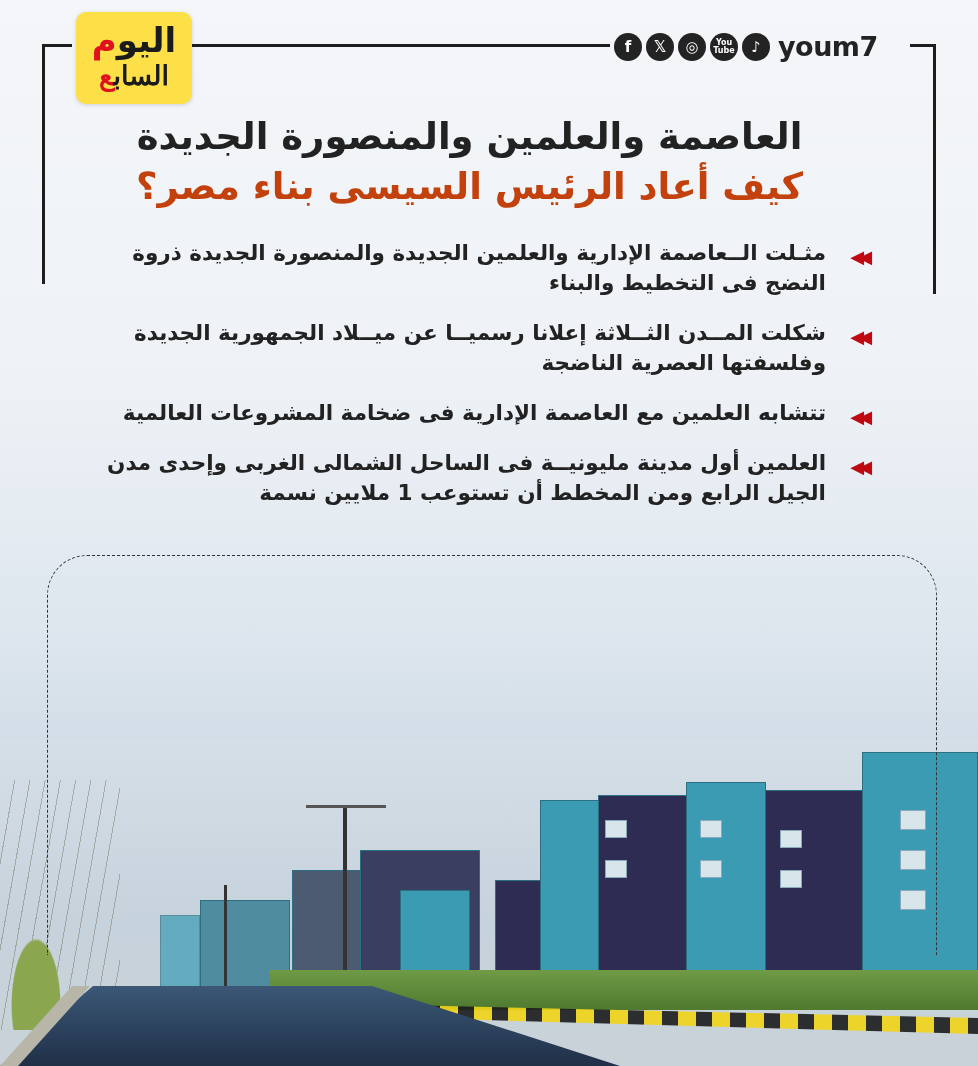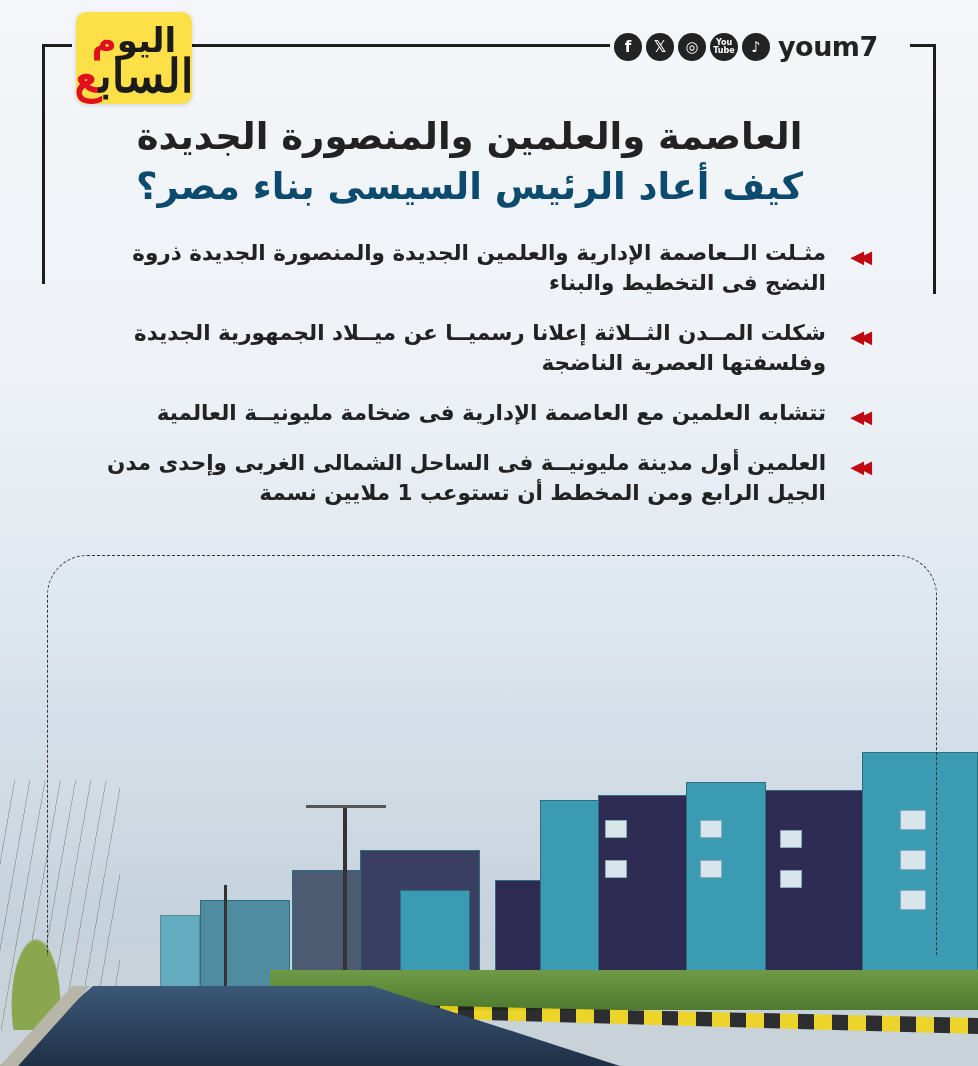--- a/index.html
+++ b/index.html
@@ -8,30 +8,30 @@
     background:linear-gradient(180deg,#f4f6f9 0%,#eef2f6 35%,#dde6ee 60%,#cfdbe6 72%,#c9d4de 100%);}
   .frame-top-left{position:absolute;left:42px;top:44px;width:30px;height:3px;background:#1d1d1d}
   .frame-left{position:absolute;left:42px;top:44px;width:3px;height:240px;background:#1d1d1d}
   .frame-top-mid{position:absolute;left:192px;top:44px;width:418px;height:3px;background:#1d1d1d}
   .frame-top-right{position:absolute;left:910px;top:44px;width:26px;height:3px;background:#1d1d1d}
   .frame-right{position:absolute;left:933px;top:44px;width:3px;height:250px;background:#1d1d1d}
   .logo{position:absolute;left:76px;top:12px;width:116px;height:92px;background:#fde047;border-radius:10px;
     display:flex;flex-direction:column;align-items:center;justify-content:center;box-shadow:0 1px 4px rgba(0,0,0,.15)}
   .logo .l1{font-family:"DejaVu Sans",sans-serif;font-weight:bold;font-size:34px;line-height:36px;direction:rtl;color:#1b1b1b}
   .logo .l1 .red{color:#e0101e}
-  .logo .l2{font-family:Liberation Sans, sans-serif;font-weight:bold;font-size:46px;line-height:36px;direction:rtl;color:#1b1b1b}
+  .logo .l2{font-family:Liberation Serif, serif;font-weight:bold;font-size:27px;line-height:36px;direction:rtl;color:#1b1b1b}
   .logo .l2 .red{color:#e0101e}
   .social{position:absolute;left:614px;top:31px;display:flex;align-items:center;gap:4px}
   .soc{width:28px;height:28px;border-radius:50%;background:#232323;color:#fff;display:flex;align-items:center;justify-content:center;
     font-family:"DejaVu Sans",sans-serif;font-weight:bold;font-size:15px}
   .soc.small{font-size:8px;line-height:8px;text-align:center}
   .brand{font-family:"DejaVu Sans",sans-serif;font-weight:bold;font-size:27px;color:#232323;margin-left:4px;letter-spacing:-0.5px}
   .title{position:absolute;right:175px;top:112px;direction:rtl;text-align:center;font-family:"DejaVu Sans",sans-serif;font-weight:bold}
   .title .t1{font-size:37px;line-height:50px;color:#222}
-  .title .t2{font-size:37px;line-height:50px;color:#0c4a6e}
+  .title .t2{font-size:37px;line-height:50px;color:#c2410c}
   .bullets{position:absolute;right:112px;top:238px;width:760px;direction:rtl}
   .bullet{display:flex;align-items:flex-start;margin-bottom:20px}
   .bullet .arrow{flex:0 0 36px;color:#c00a12;font-size:18px;padding-top:8px;letter-spacing:-6px;text-align:right}
   .bullet .txt{font-family:"DejaVu Sans",sans-serif;font-weight:bold;font-size:21.5px;line-height:30px;color:#222;text-align:right;padding-right:4px}
   .panel{position:absolute;left:47px;top:555px;width:890px;height:400px;border:1.5px dashed #333;border-radius:40px 40px 0 0;border-bottom:none}
   .cols{position:absolute;left:60px;top:578px;width:855px;display:flex;direction:rtl}
   .col{font-family:"DejaVu Sans",sans-serif;font-weight:bold;font-size:20.5px;line-height:30.5px;color:#1e1e1e;text-align:justify;text-align-last:justify;padding:0 12px}
   .col.c1{width:258px}
   .col.c2{width:258px;border-right:2px solid #2a2a2a}
   .col.c3{width:330px;border-right:2px solid #2a2a2a}
@@ -81,21 +81,21 @@
   <div class="bullet">
     <span class="arrow">◀◀</span>
     <span class="txt">مثـلت الــعاصمة الإدارية والعلمين الجديدة والمنصورة الجديدة ذروة النضج فى التخطيط والبناء</span>
   </div>
   <div class="bullet">
     <span class="arrow">◀◀</span>
     <span class="txt">شكلت المــدن الثــلاثة إعلانا رسميــا عن ميــلاد الجمهورية الجديدة وفلسفتها العصرية الناضجة</span>
   </div>
   <div class="bullet">
     <span class="arrow">◀◀</span>
-    <span class="txt">تتشابه العلمين مع العاصمة الإدارية فى ضخامة مليونيــة العالمية</span>
+    <span class="txt">تتشابه العلمين مع العاصمة الإدارية فى ضخامة المشروعات العالمية</span>
   </div>
   <div class="bullet">
     <span class="arrow">◀◀</span>
     <span class="txt">العلمين أول مدينة مليونيــة فى الساحل الشمالى الغربى وإحدى مدن الجيل الرابع ومن المخطط أن تستوعب 1 ملايين نسمة</span>
   </div>
 </div>
 
 <div class="scene">
   <div class="sky"></div>
   <div class="trees"></div>

